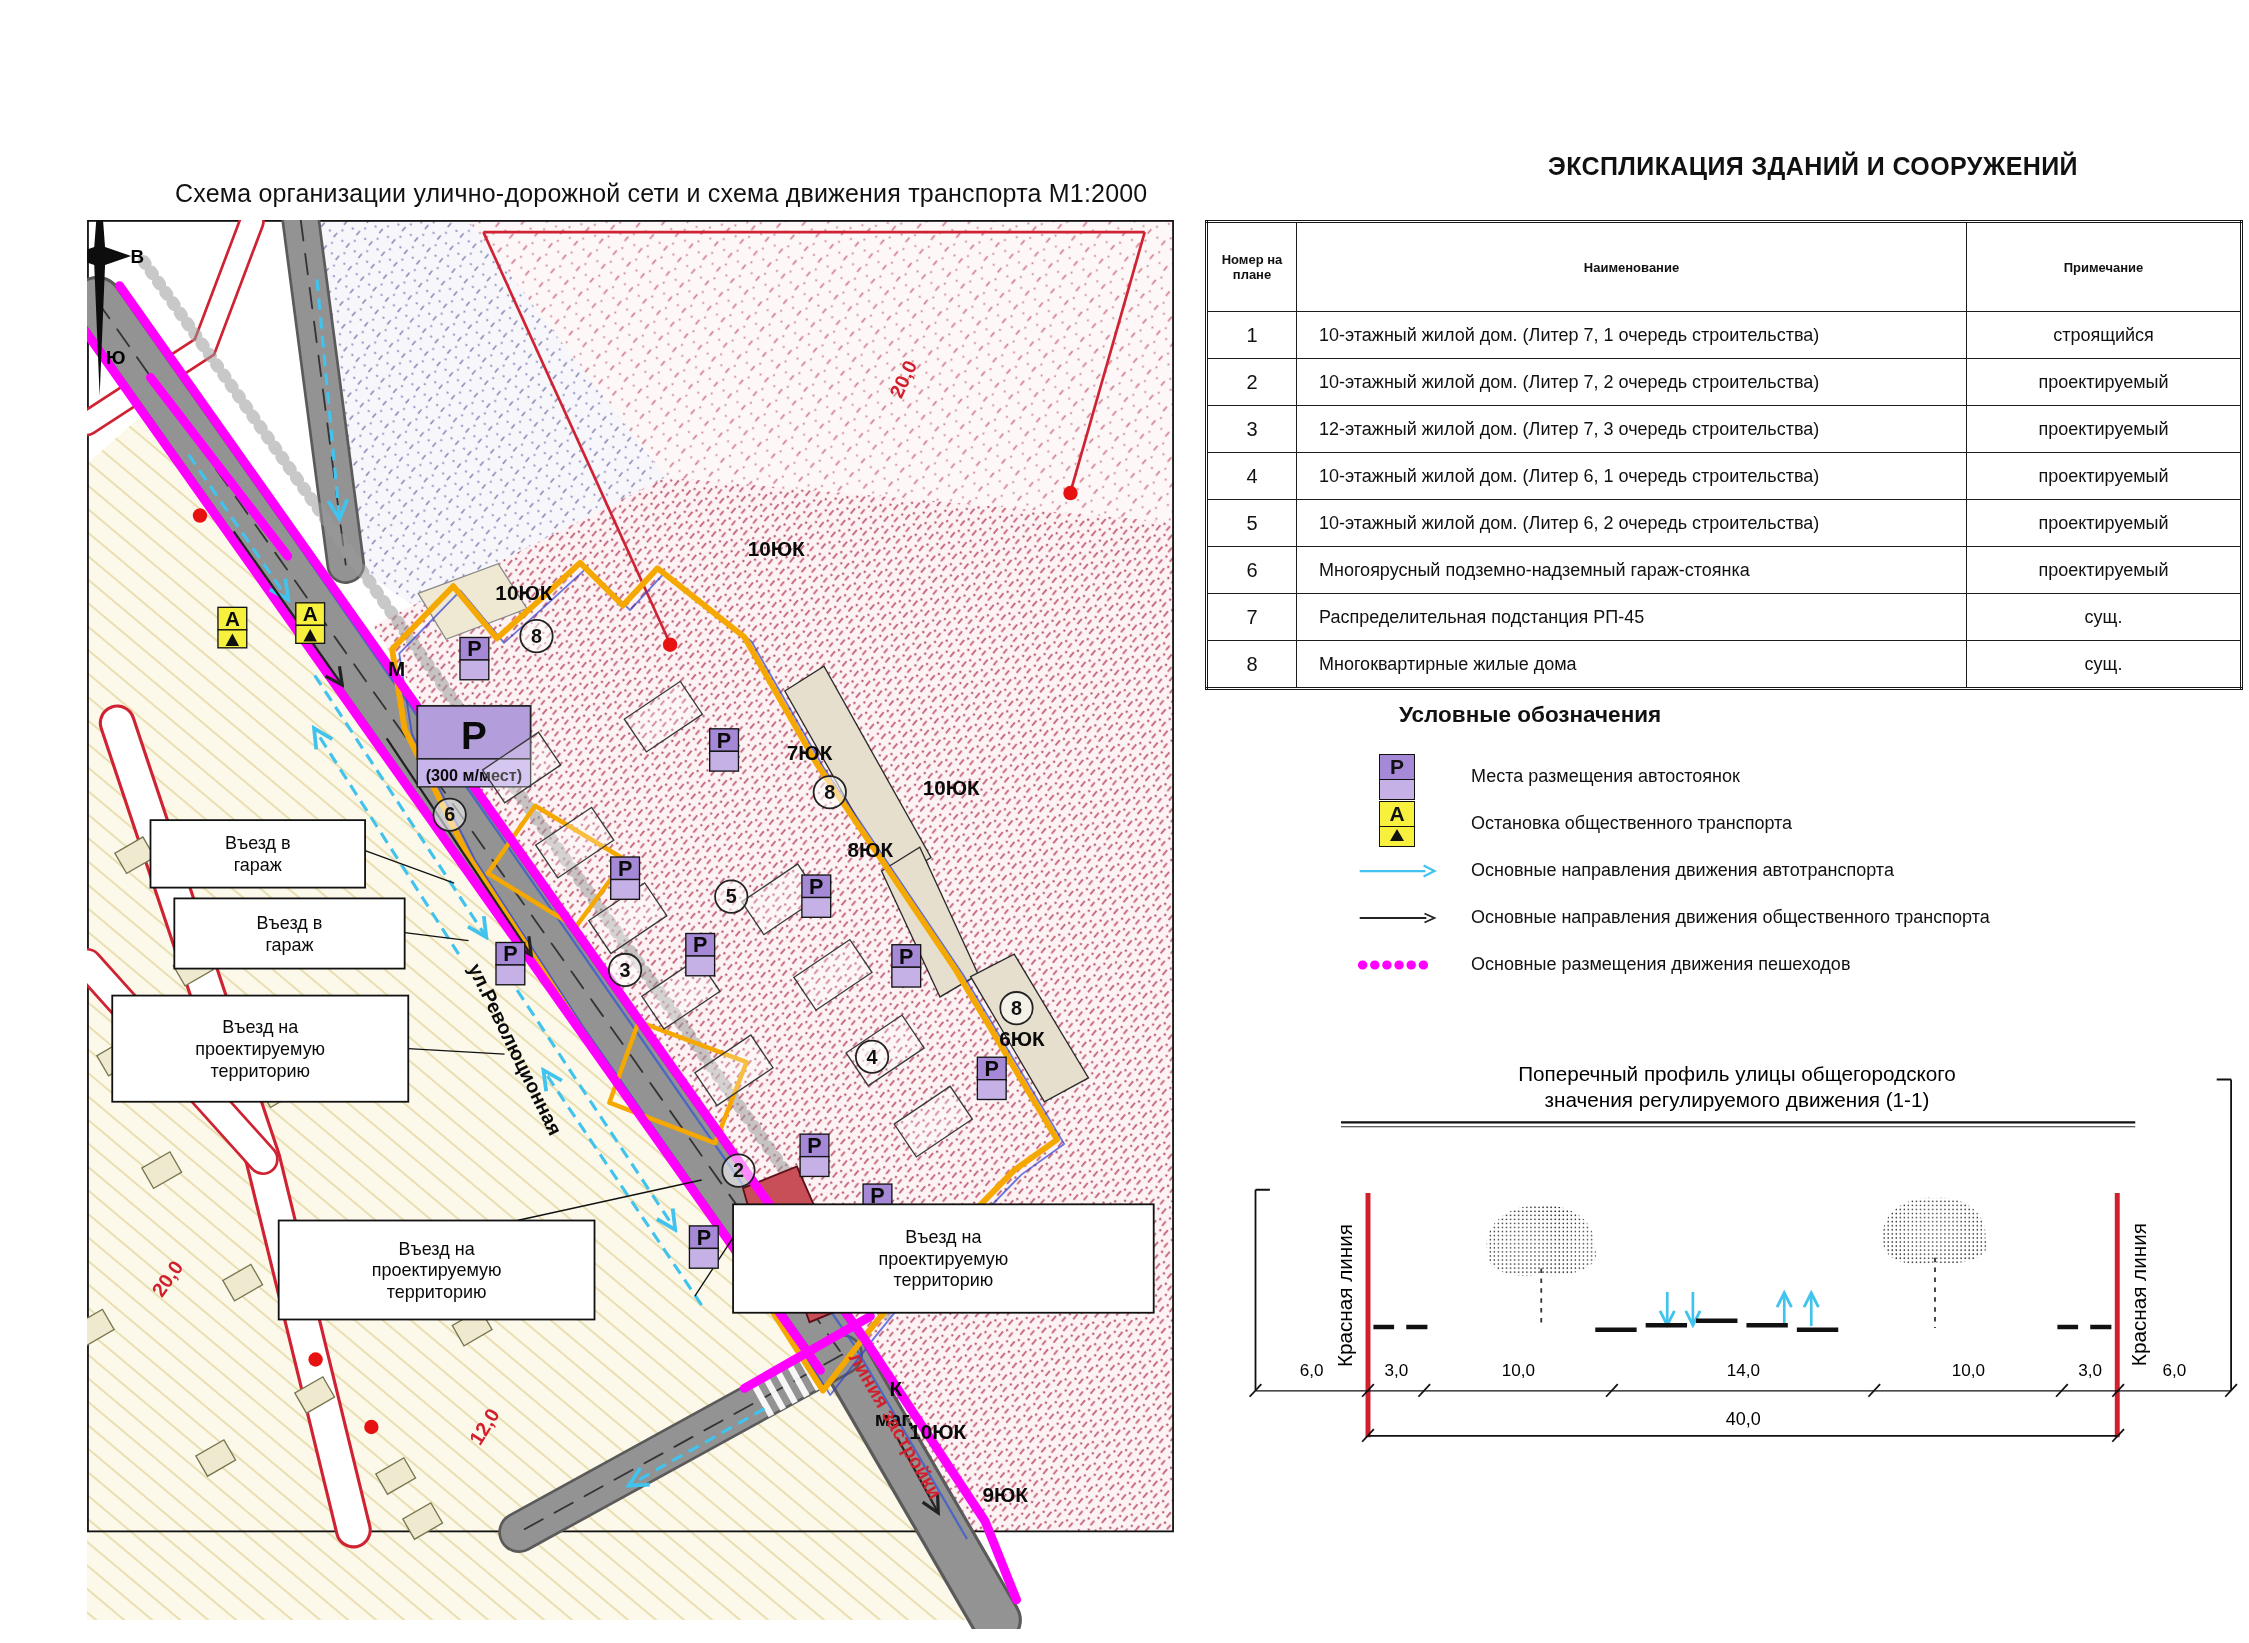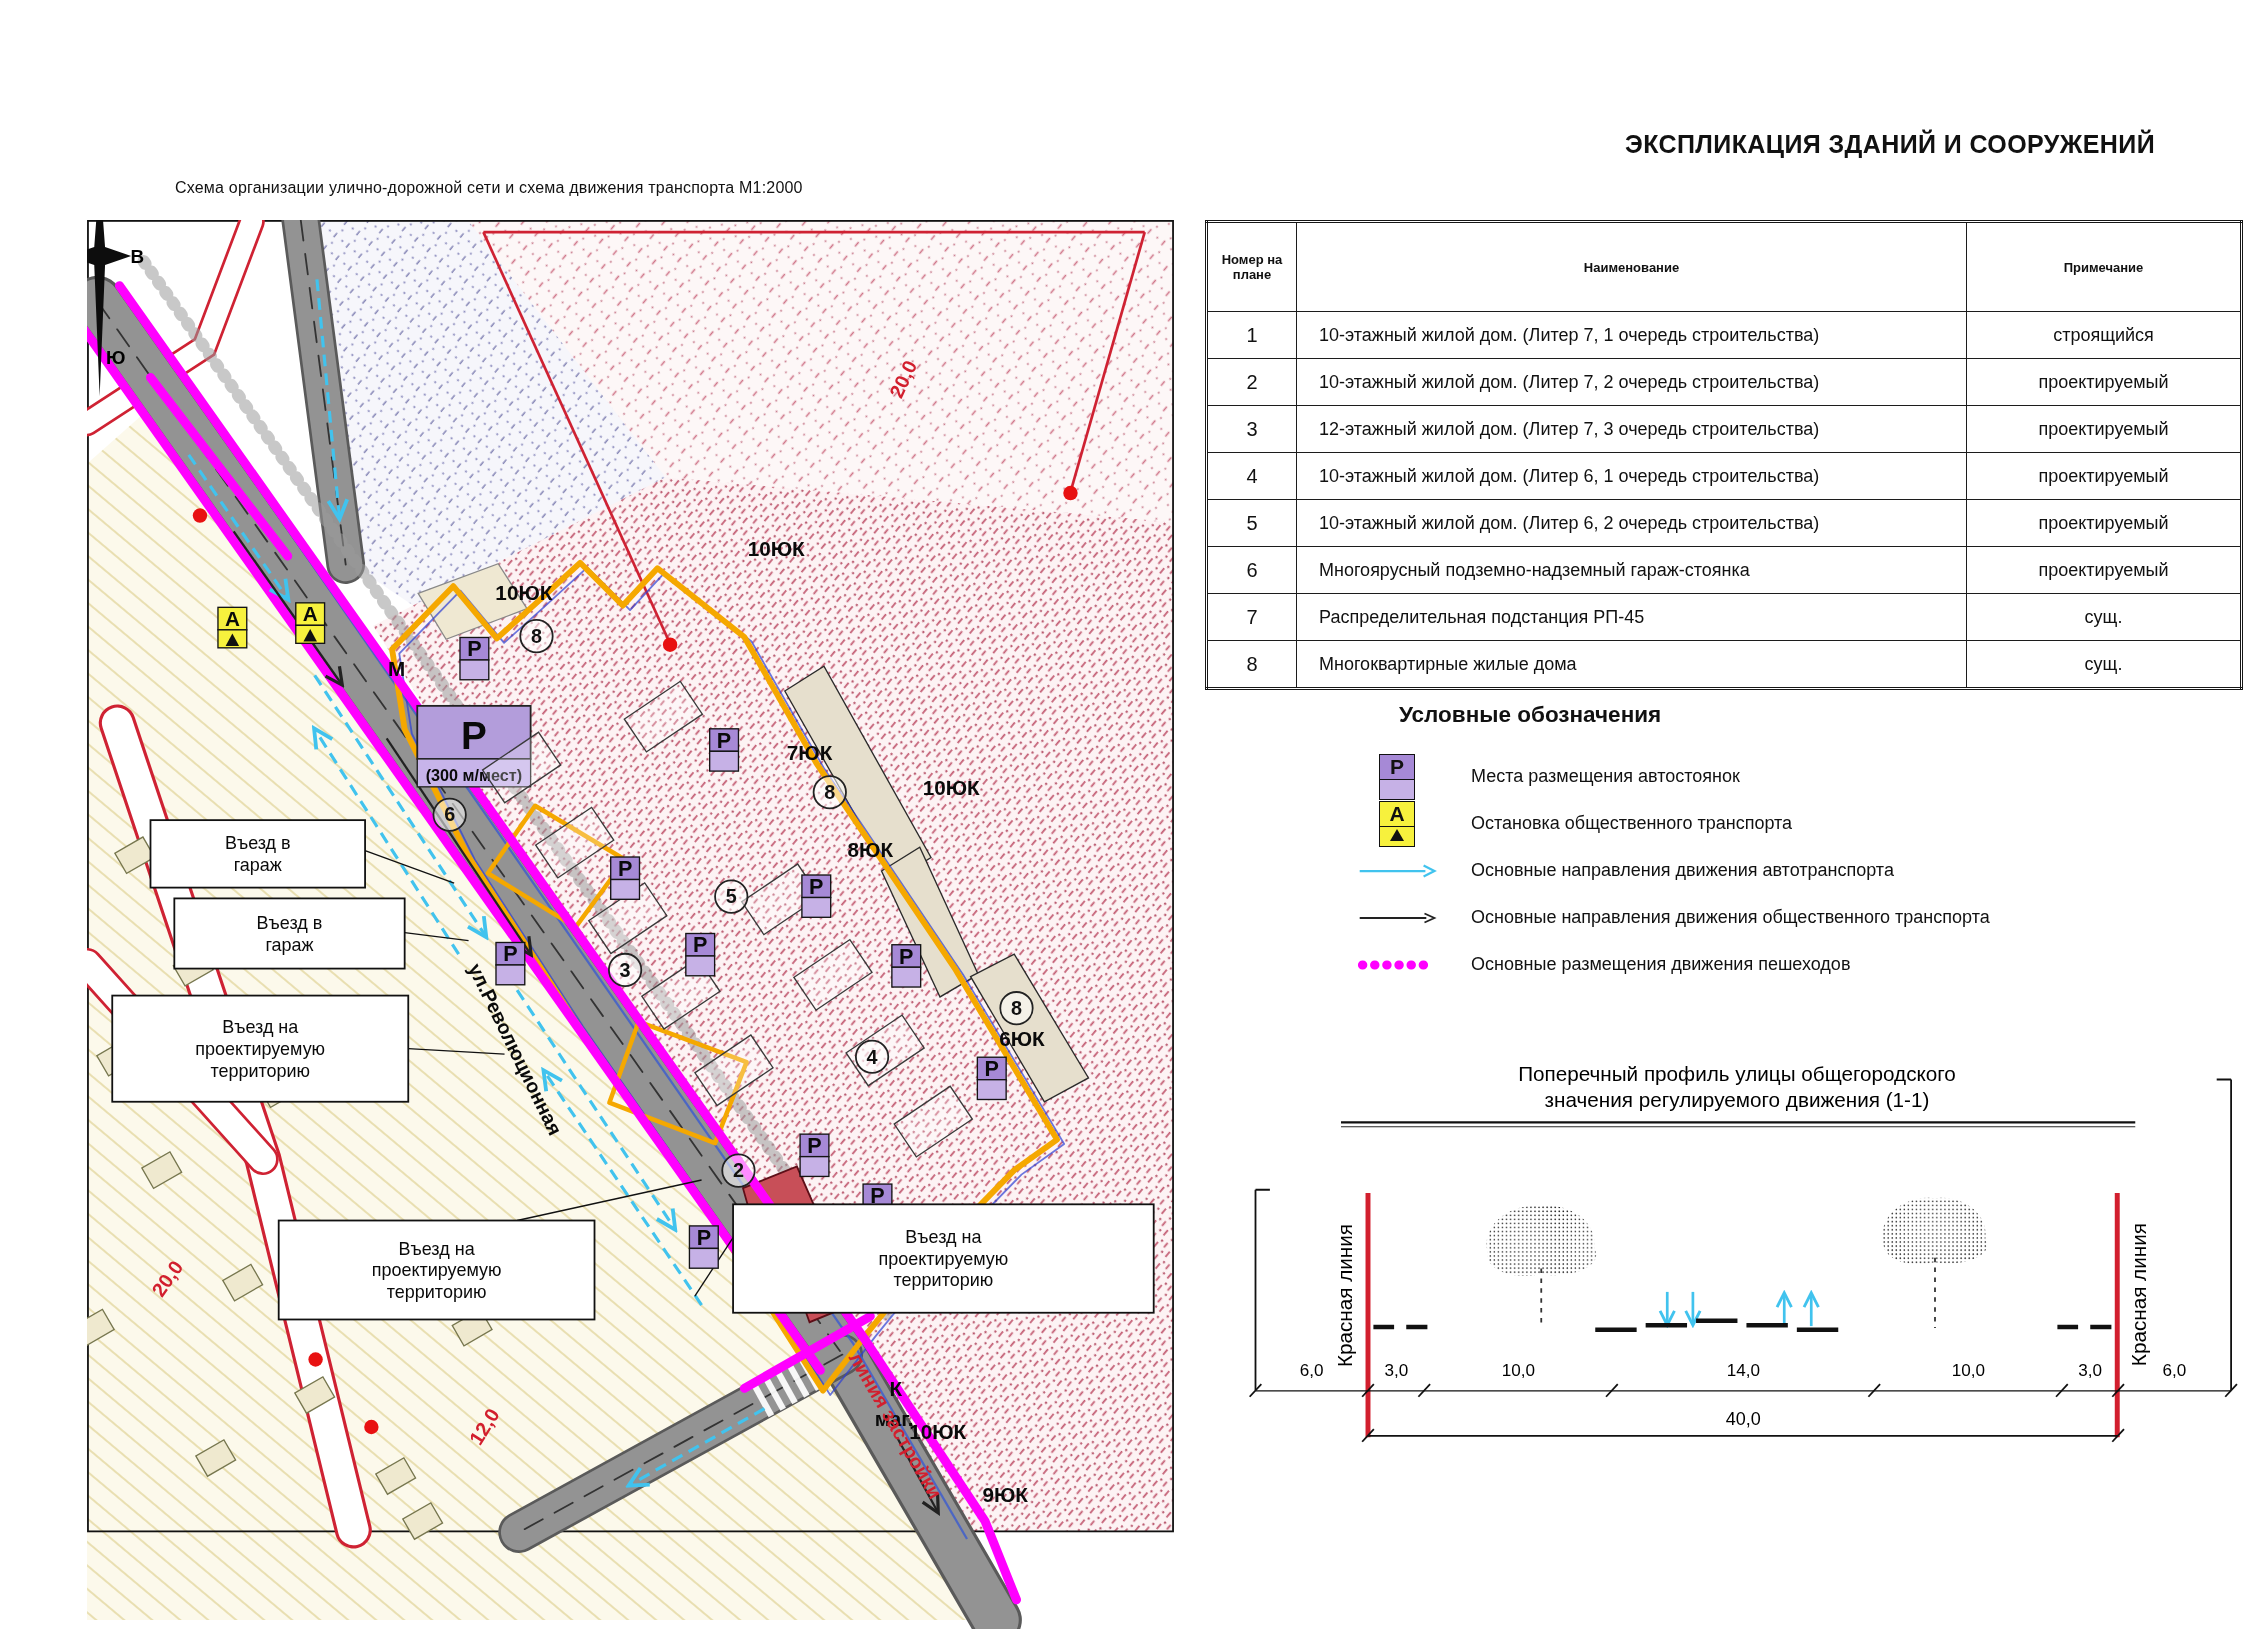--- a/index.html
+++ b/index.html
@@ -1,20 +1,20 @@
 <!DOCTYPE html>
 <html style="font-size:7.2px"><head>
 <meta charset="utf-8">
 <style>
   html,body{margin:0;padding:0;}
   body{position:relative;width:2326px;height:1644px;background:#ffffff;
        font-family:"Liberation Sans",sans-serif;color:#111;overflow:hidden;}
   .abs{position:absolute;}
-  #scheme-title{left:175px;top:179px;font-size:16px;letter-spacing:0.2px;white-space:nowrap;}
-  #expl-title{left:1471px;top:130px;width:684px;text-align:right;font-size:25px;font-weight:700;letter-spacing:0.4px;}
+  #scheme-title{left:175px;top:179px;font-size:25px;letter-spacing:0.2px;white-space:nowrap;}
+  #expl-title{left:1471px;top:152px;width:684px;text-align:center;font-size:25px;font-weight:700;letter-spacing:0.4px;}
   
   #expl{position:absolute;left:1205px;top:220px;width:1036px;border-collapse:collapse;
         table-layout:fixed;background:#fff;border:3.6px double #161616;font-size:18px;}
   #expl th,#expl td{border:1.3px solid #1c1c1c;overflow:hidden;}
   #expl th{height:88px;font-weight:600;font-size:13px;text-align:center;padding:0 3.6px;}
   #expl td{height:44px;}
   #expl td.c0{text-align:center;font-size:20px;}
   #expl td.c1{text-align:left;padding-left:22px;}
   #expl td.c2{text-align:center;}
   #expl col.w0{width:90px}#expl col.w1{width:670px}#expl col.w2{width:275px}

